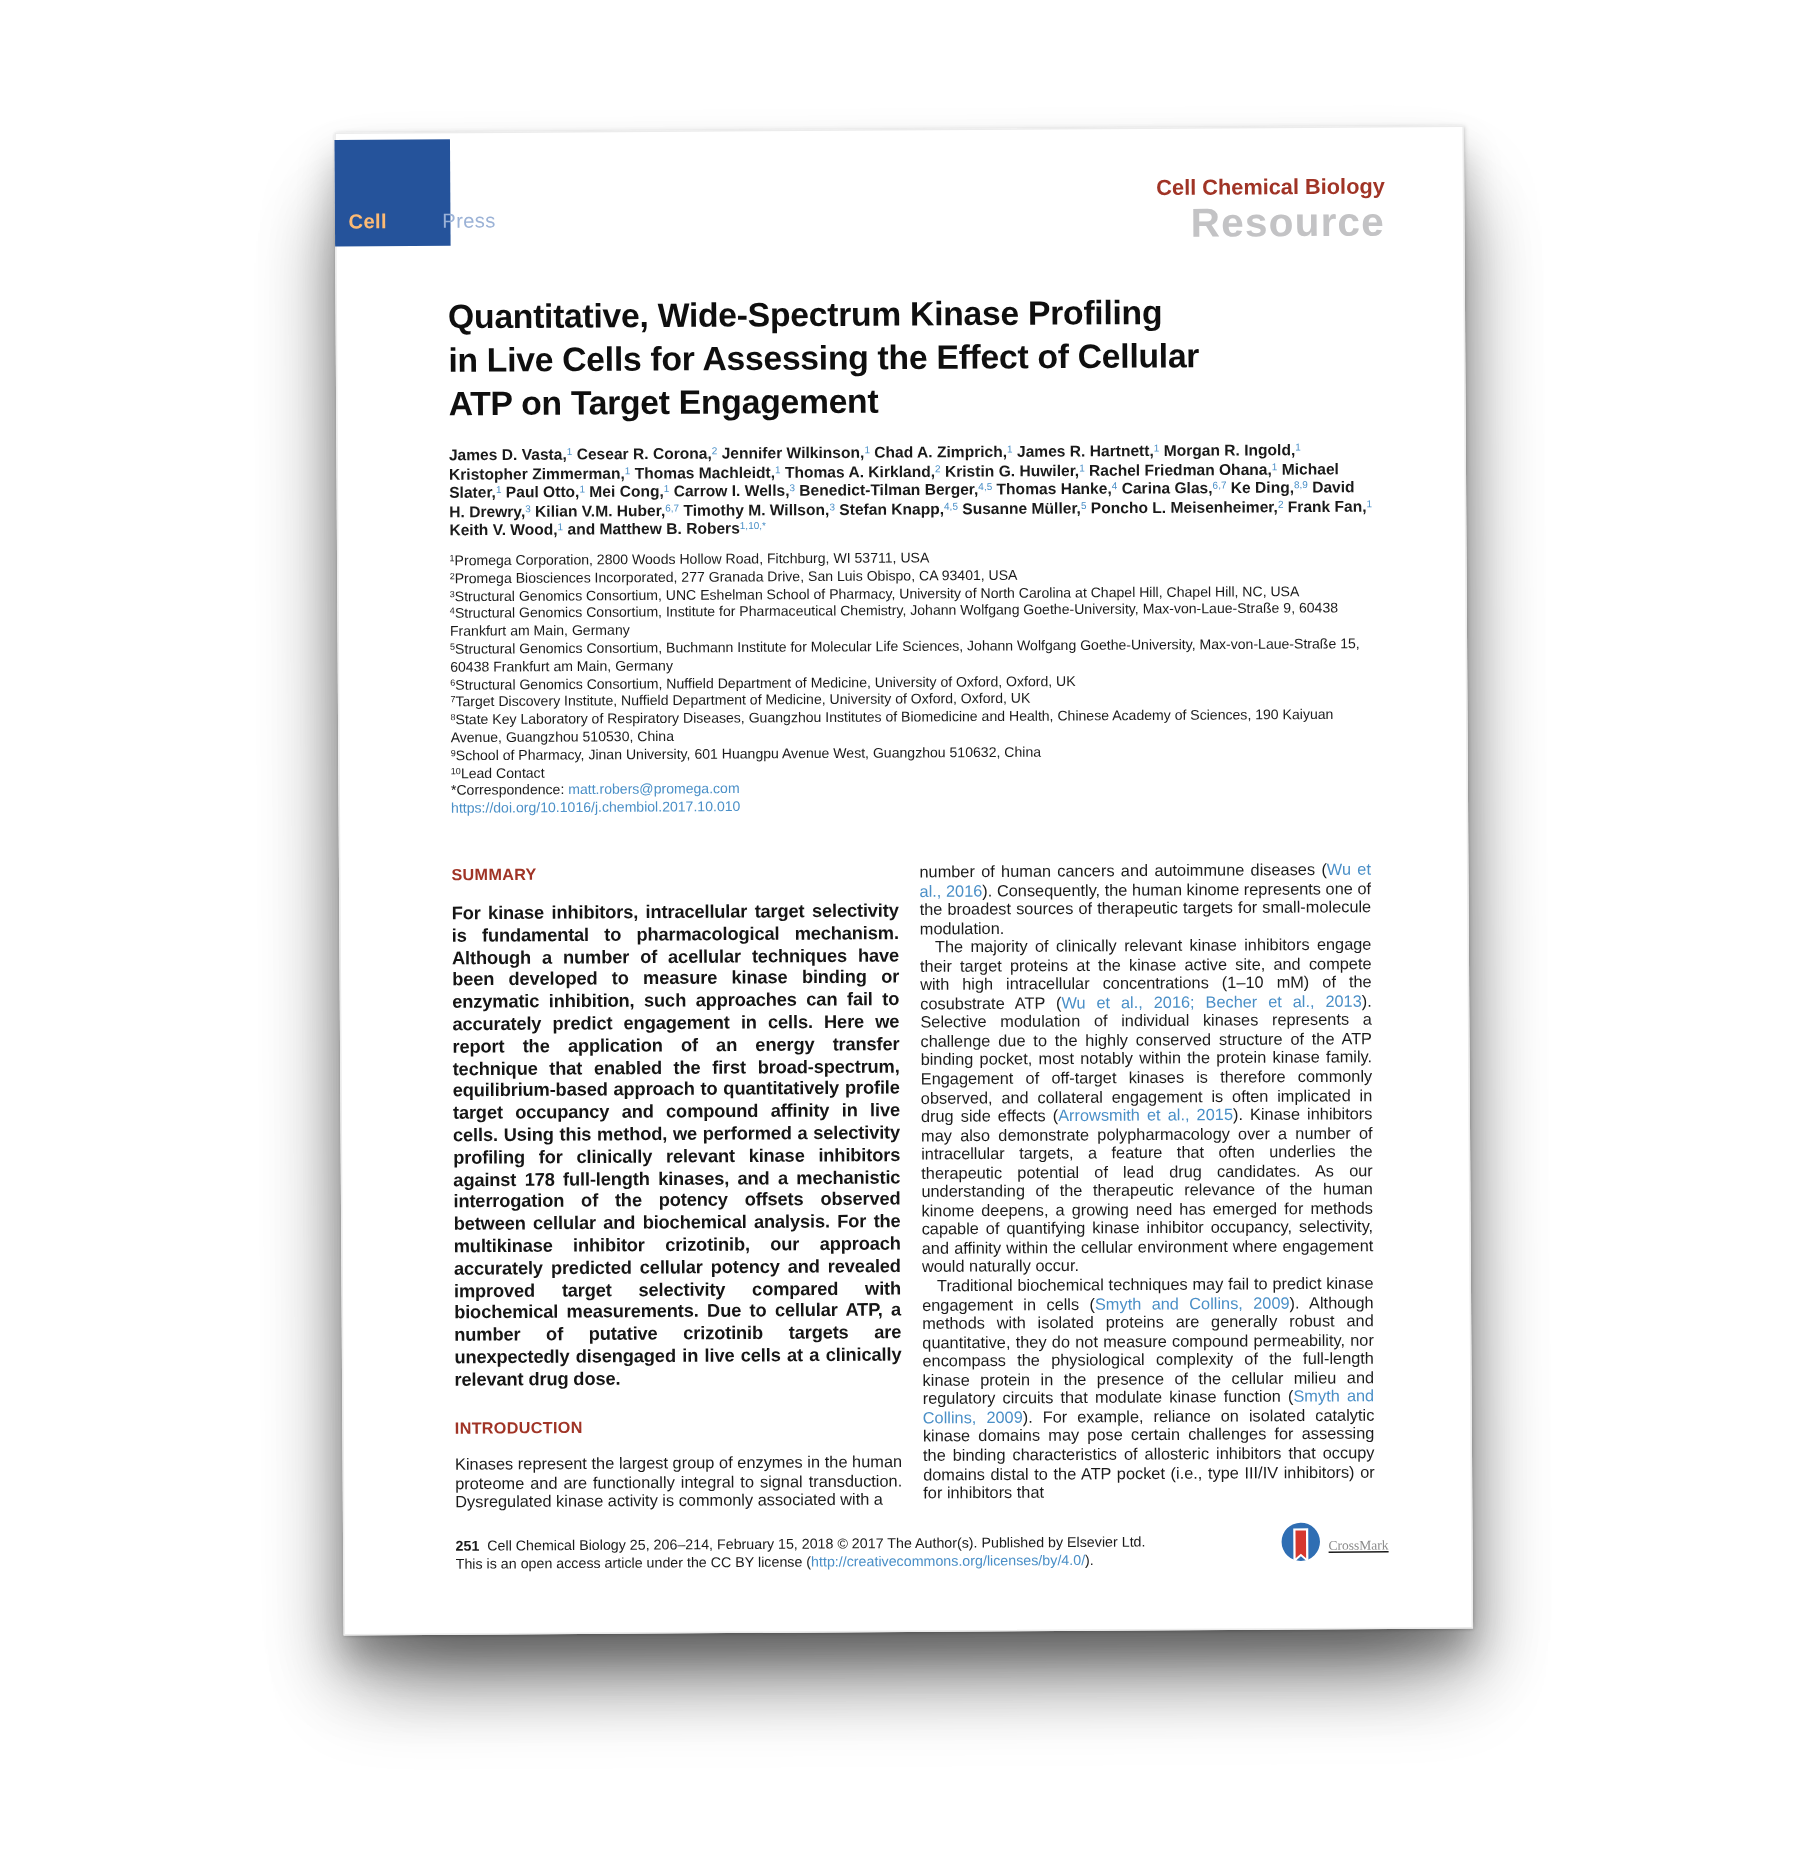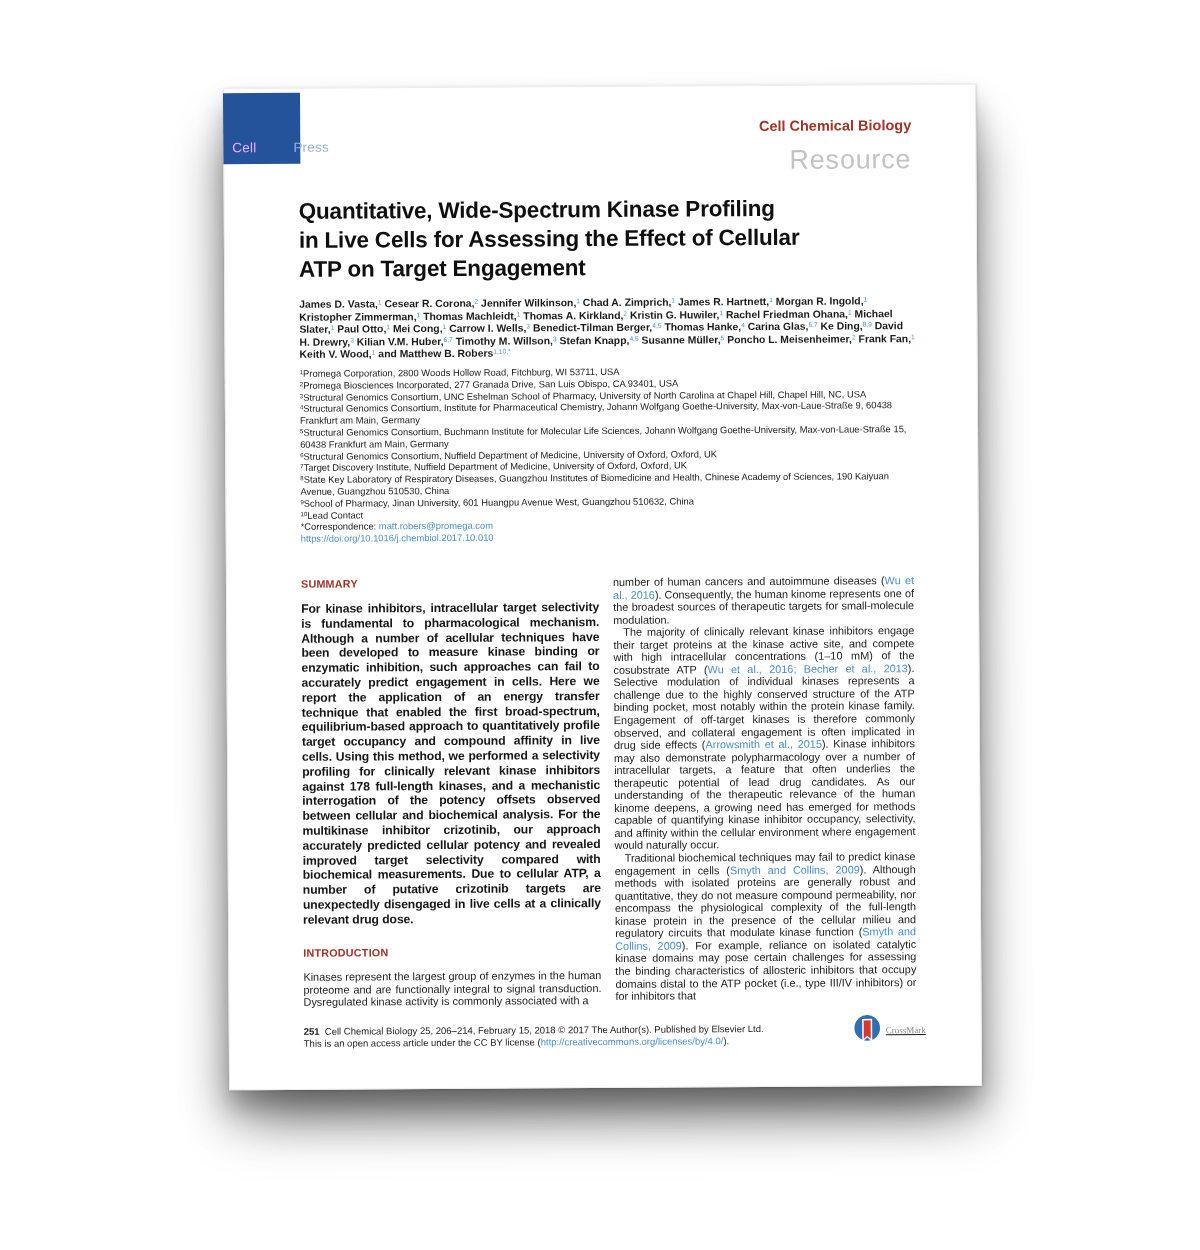--- a/index.html
+++ b/index.html
@@ -43,43 +43,43 @@
     background: var(--brand-blue, #25539b);
   }
   .logo-text {
     position: absolute;
     left: 9px;
     bottom: 9px;
     font-size: 13.5px;
     letter-spacing: 0.2px;
     white-space: nowrap;
   }
-  .logo-cell { color: #f0abfc; font-weight: 400; }
+  .logo-cell { color: #fdba74; font-weight: 700; }
   .logo-press { color: var(--press-text, #9bb2d6); font-weight: 400; margin-left: 37px; }
 
   
   .masthead {
     position: absolute;
-    right: 64px;
+    right: 52px;
     top: 32px;
     text-align: right;
   }
   .masthead-journal {
     color: var(--heading-red, #a03426);
     font-size: 14.5px;
     font-weight: 700;
     line-height: 16px;
   }
   .masthead-type {
     color: var(--resource-gray, #c3c3c5);
     font-size: 27px;
-    font-weight: 400;
+    font-weight: 700;
     line-height: 28px;
     letter-spacing: 0.8px;
-    margin-top: 12px;
+    margin-top: 1px;
   }
 
   .title {
     position: absolute;
     left: 74px;
     top: 108px;
     width: 590px;
     margin: 0;
     font-size: 22.5px;
     line-height: 29px;

